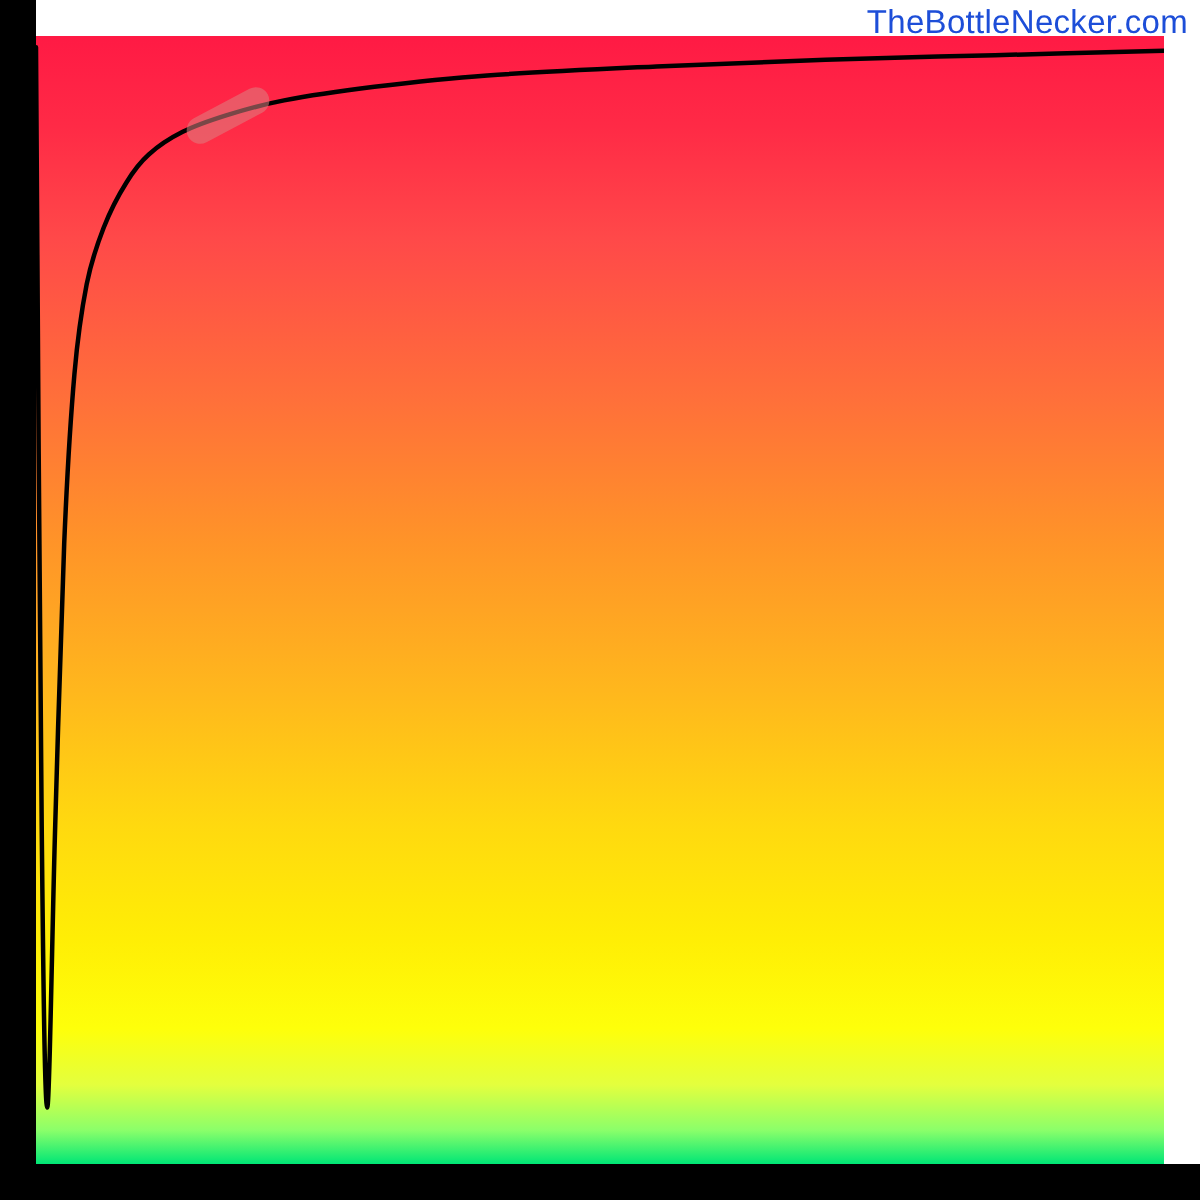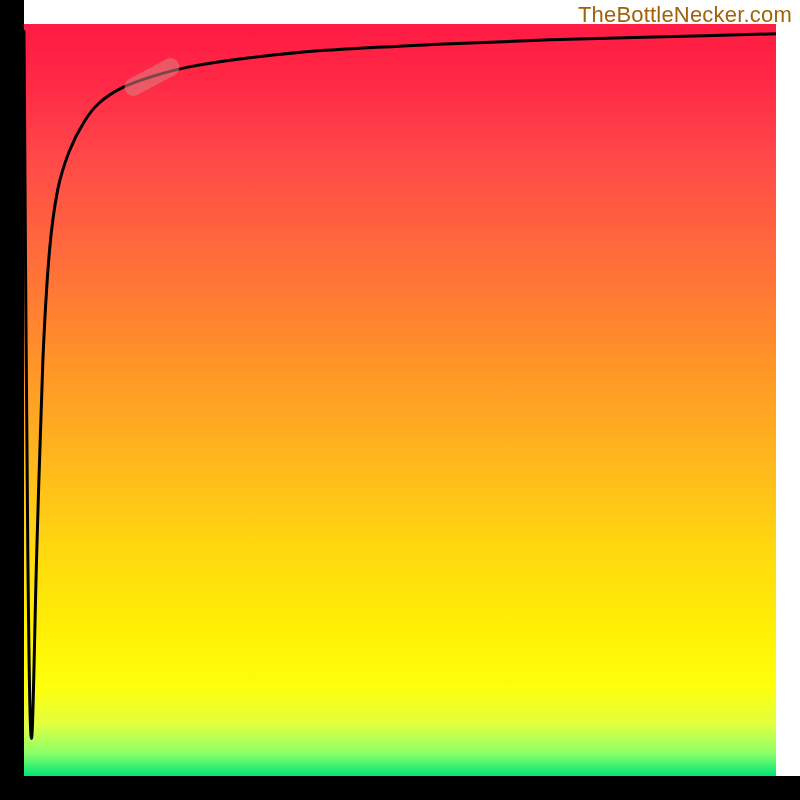--- a/index.html
+++ b/index.html
@@ -46,21 +46,21 @@
     height: 24px;
     background: #000;
   }
   .watermark {
     position: absolute;
     top: 2px;
     right: 8px;
     font-family: Arial, Helvetica, sans-serif;
     font-size: 22px;
     font-weight: 500;
-    color: #a16207;
+    color: #1d4ed8;
     letter-spacing: 0.2px;
   }
   .curve-svg {
     position: absolute;
     left: 24px;
     top: 24px;
     width: 752px;
     height: 752px;
     pointer-events: none;
   }

